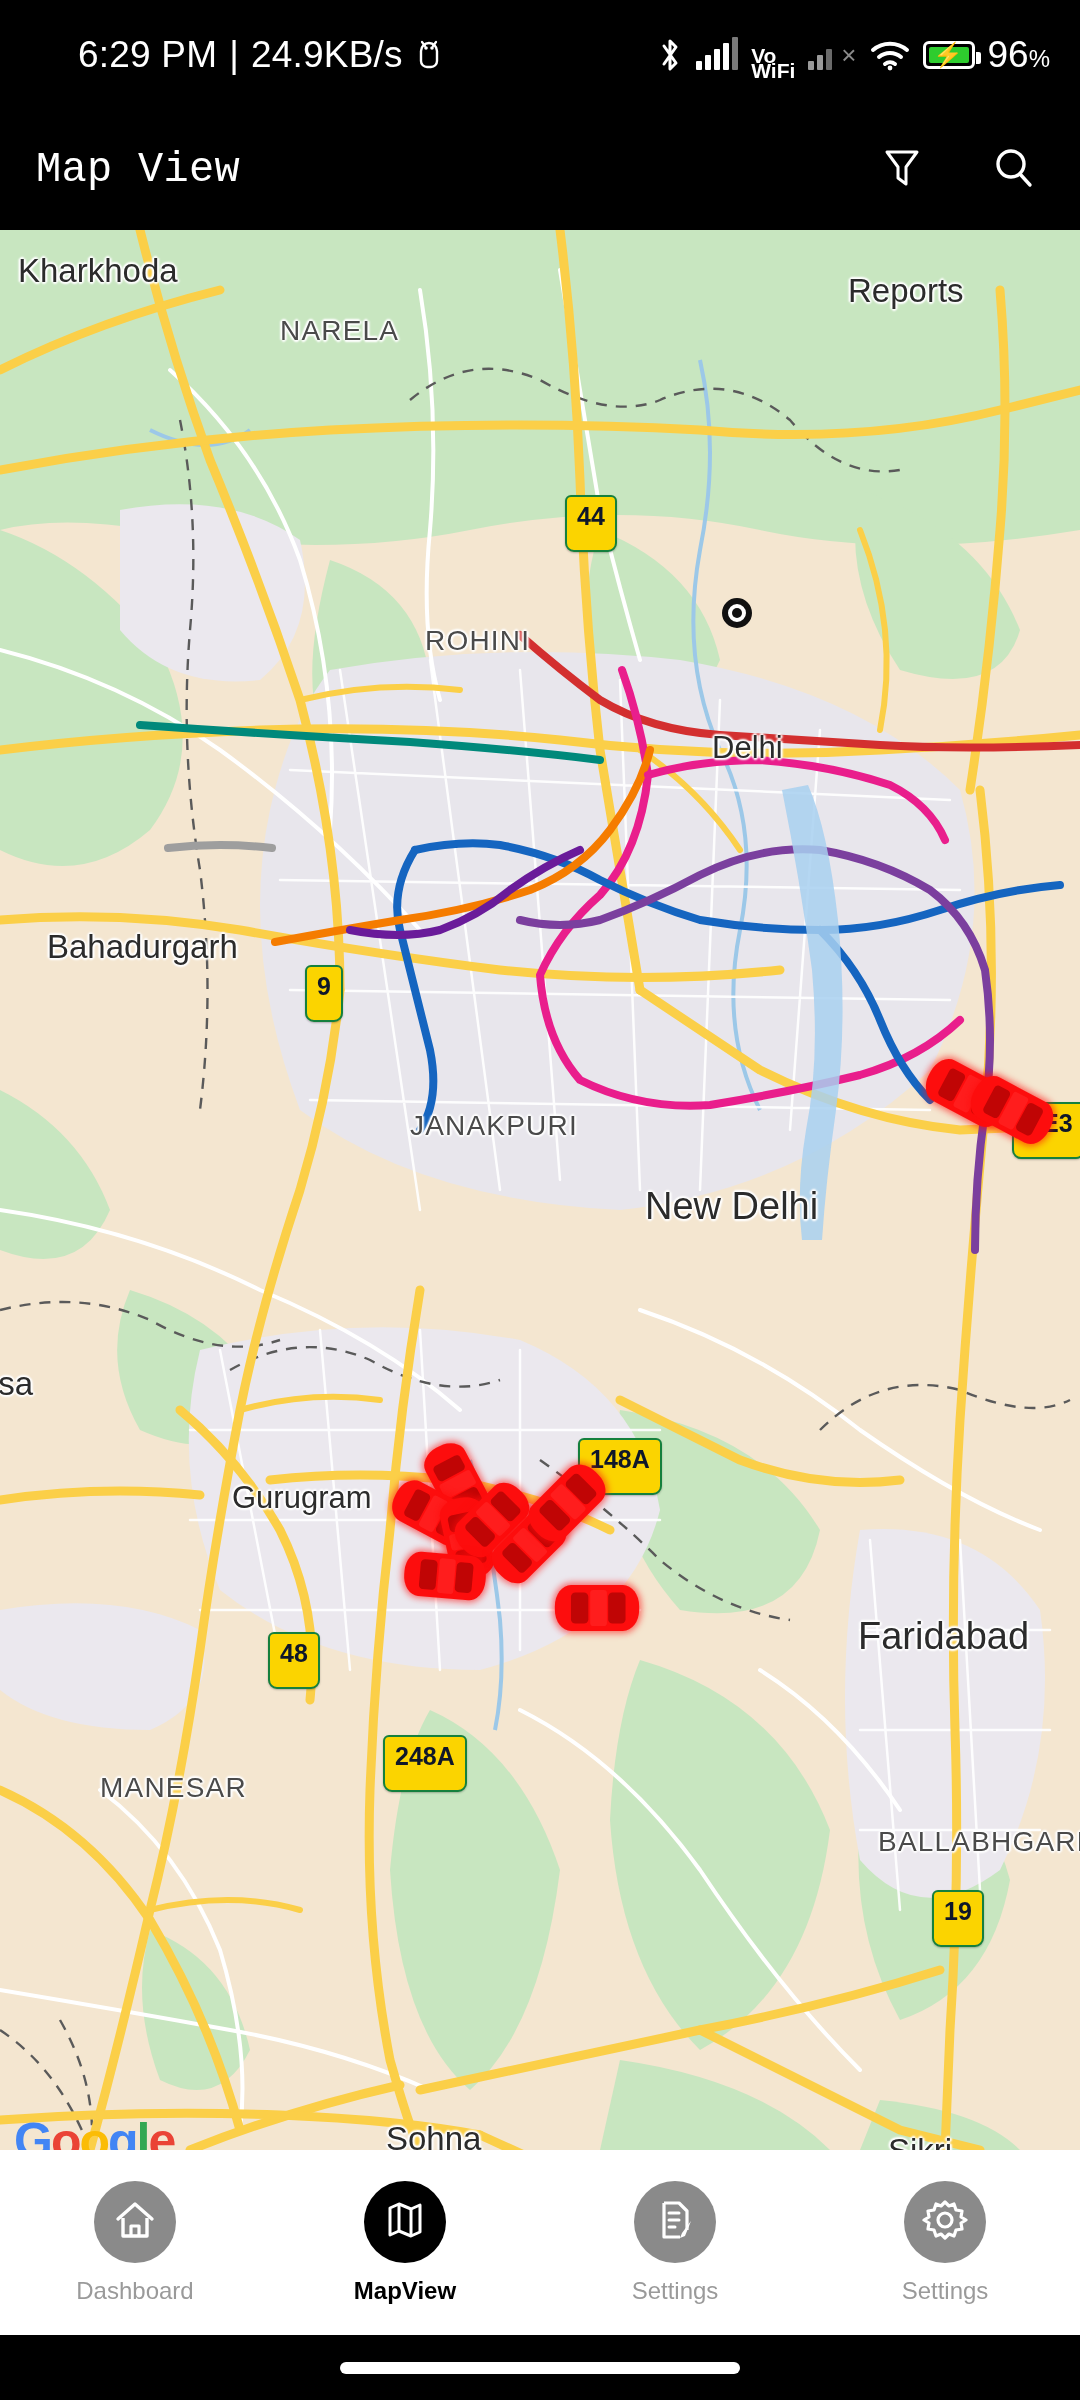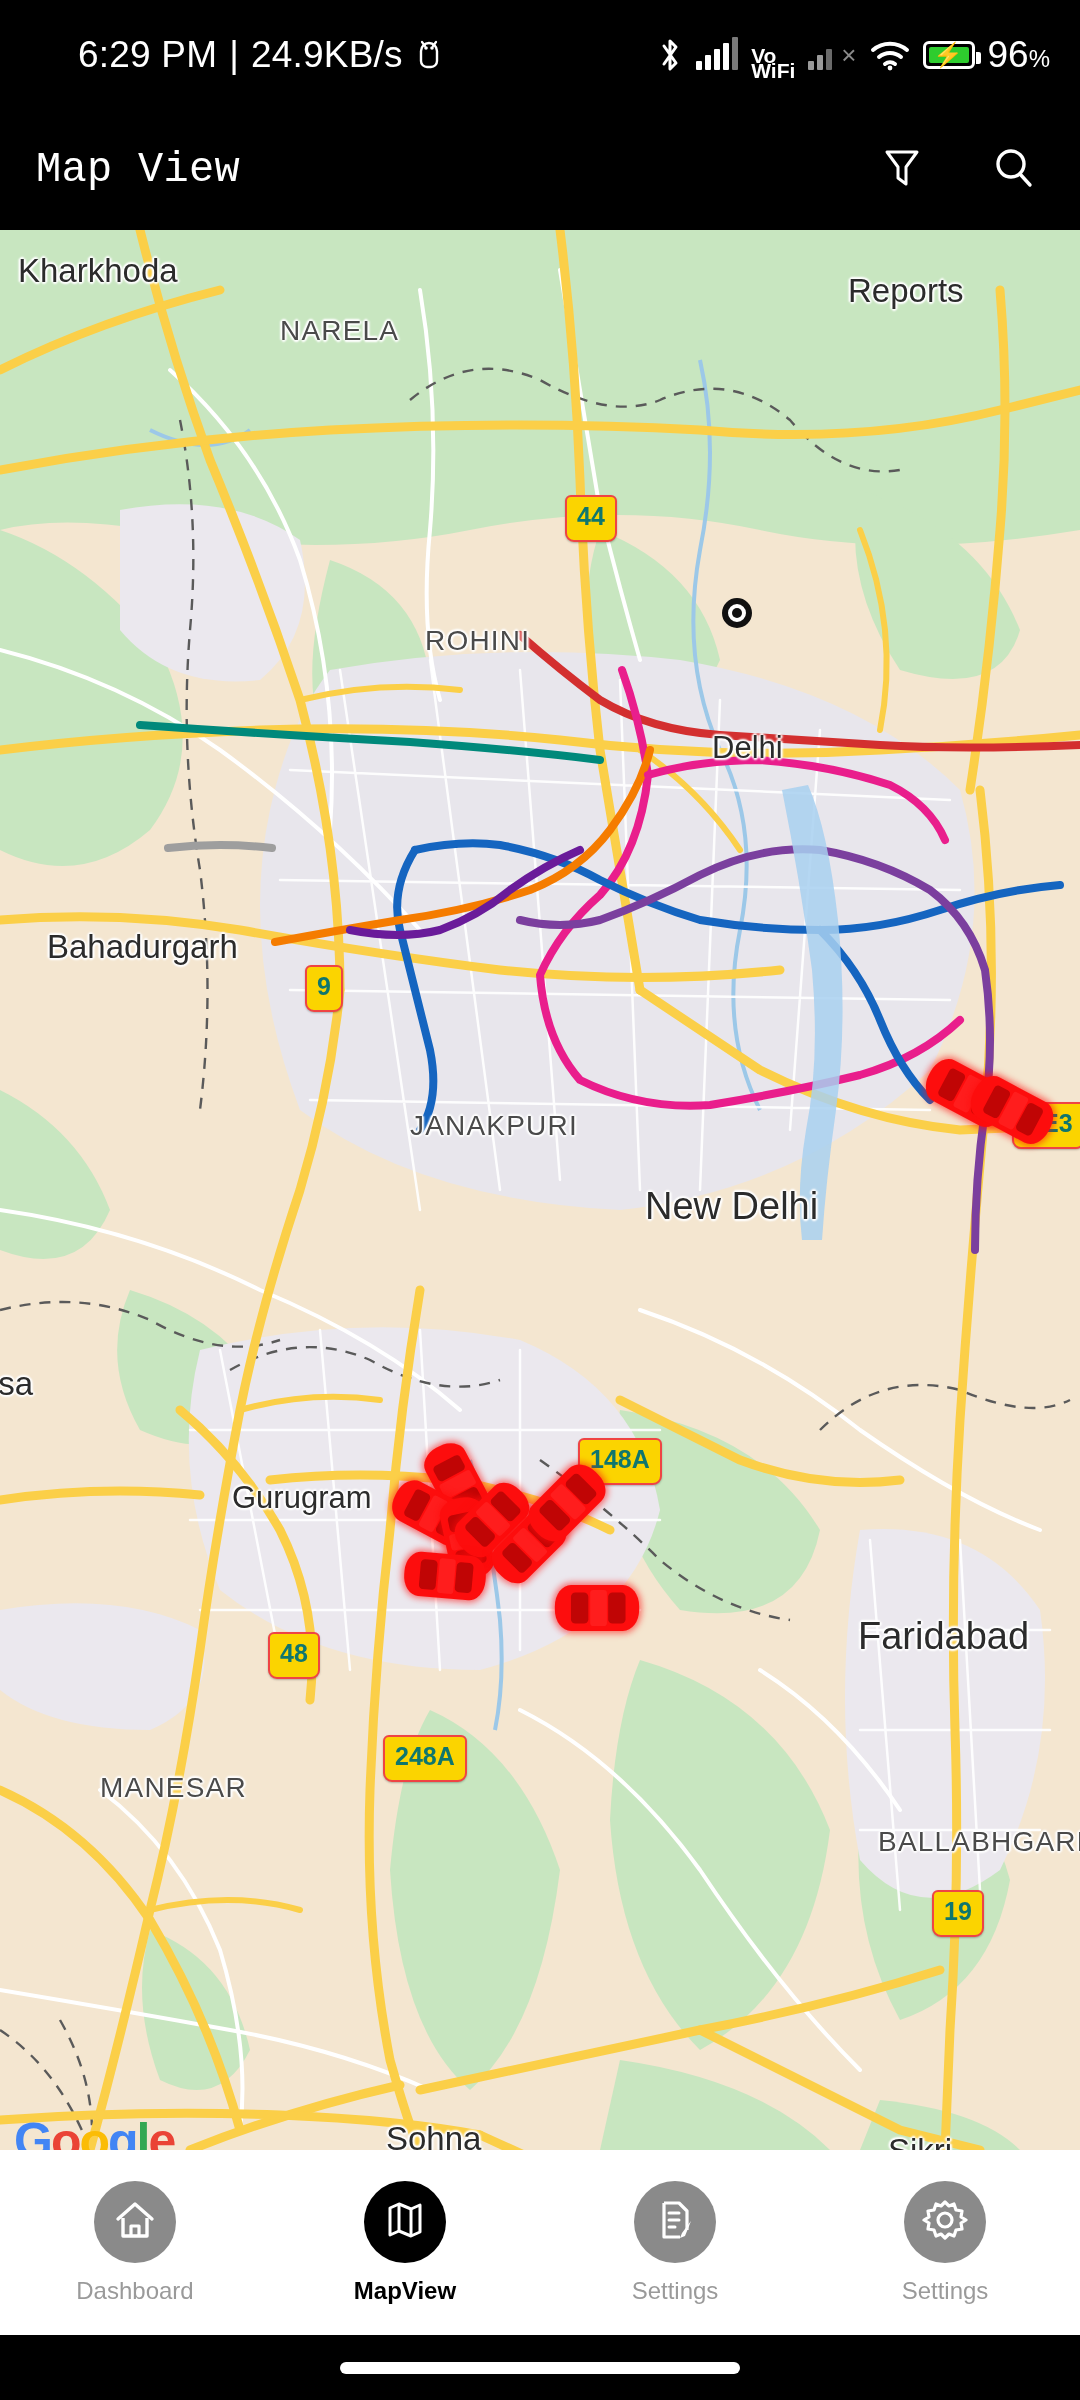--- a/index.html
+++ b/index.html
@@ -52,23 +52,23 @@
   #map svg.mapcanvas { position:absolute; left:0; top:0; width:1080px; height:1920px; }
 
   .maplabel { position:absolute; color:#2b2b2b; white-space:nowrap;
               text-shadow: 2px 0 2px #fff, -2px 0 2px #fff, 0 2px 2px #fff,
                            0 -2px 2px #fff, 1px 1px 2px #fff, -1px -1px 2px #fff; }
   .lbl-city  { font-size:31px; }
   .lbl-city2 { font-size:38px; }
   .lbl-town  { font-size:33px; }
   .lbl-area  { font-size:28px; letter-spacing:1.2px; color:#4a4a4a; }
 
-  .shield { position:absolute; background:#fbd400; color:#0f766e; font-size:25px;
+  .shield { position:absolute; background:#fbd400; color:#0f172a; font-size:25px;
             font-weight:700; border-radius:6px 6px 9px 9px;
-            padding:5px 10px 9px; border:2px solid #ef4444; text-align:center;
+            padding:5px 10px 19px; border:2px solid #15803d; text-align:center;
             box-shadow:0 1px 2px rgba(0,0,0,.25); }
 
   .capdot { position:absolute; width:30px; height:30px; border-radius:50%;
             background:#fff; border:6px solid #111; }
   .capdot::after { content:""; position:absolute; left:50%; top:50%;
                    transform:translate(-50%,-50%); width:10px; height:10px;
                    border-radius:50%; background:#111; }
 
   
   .car { position:absolute; width:74px; height:136px; transform-origin:50% 50%; }

